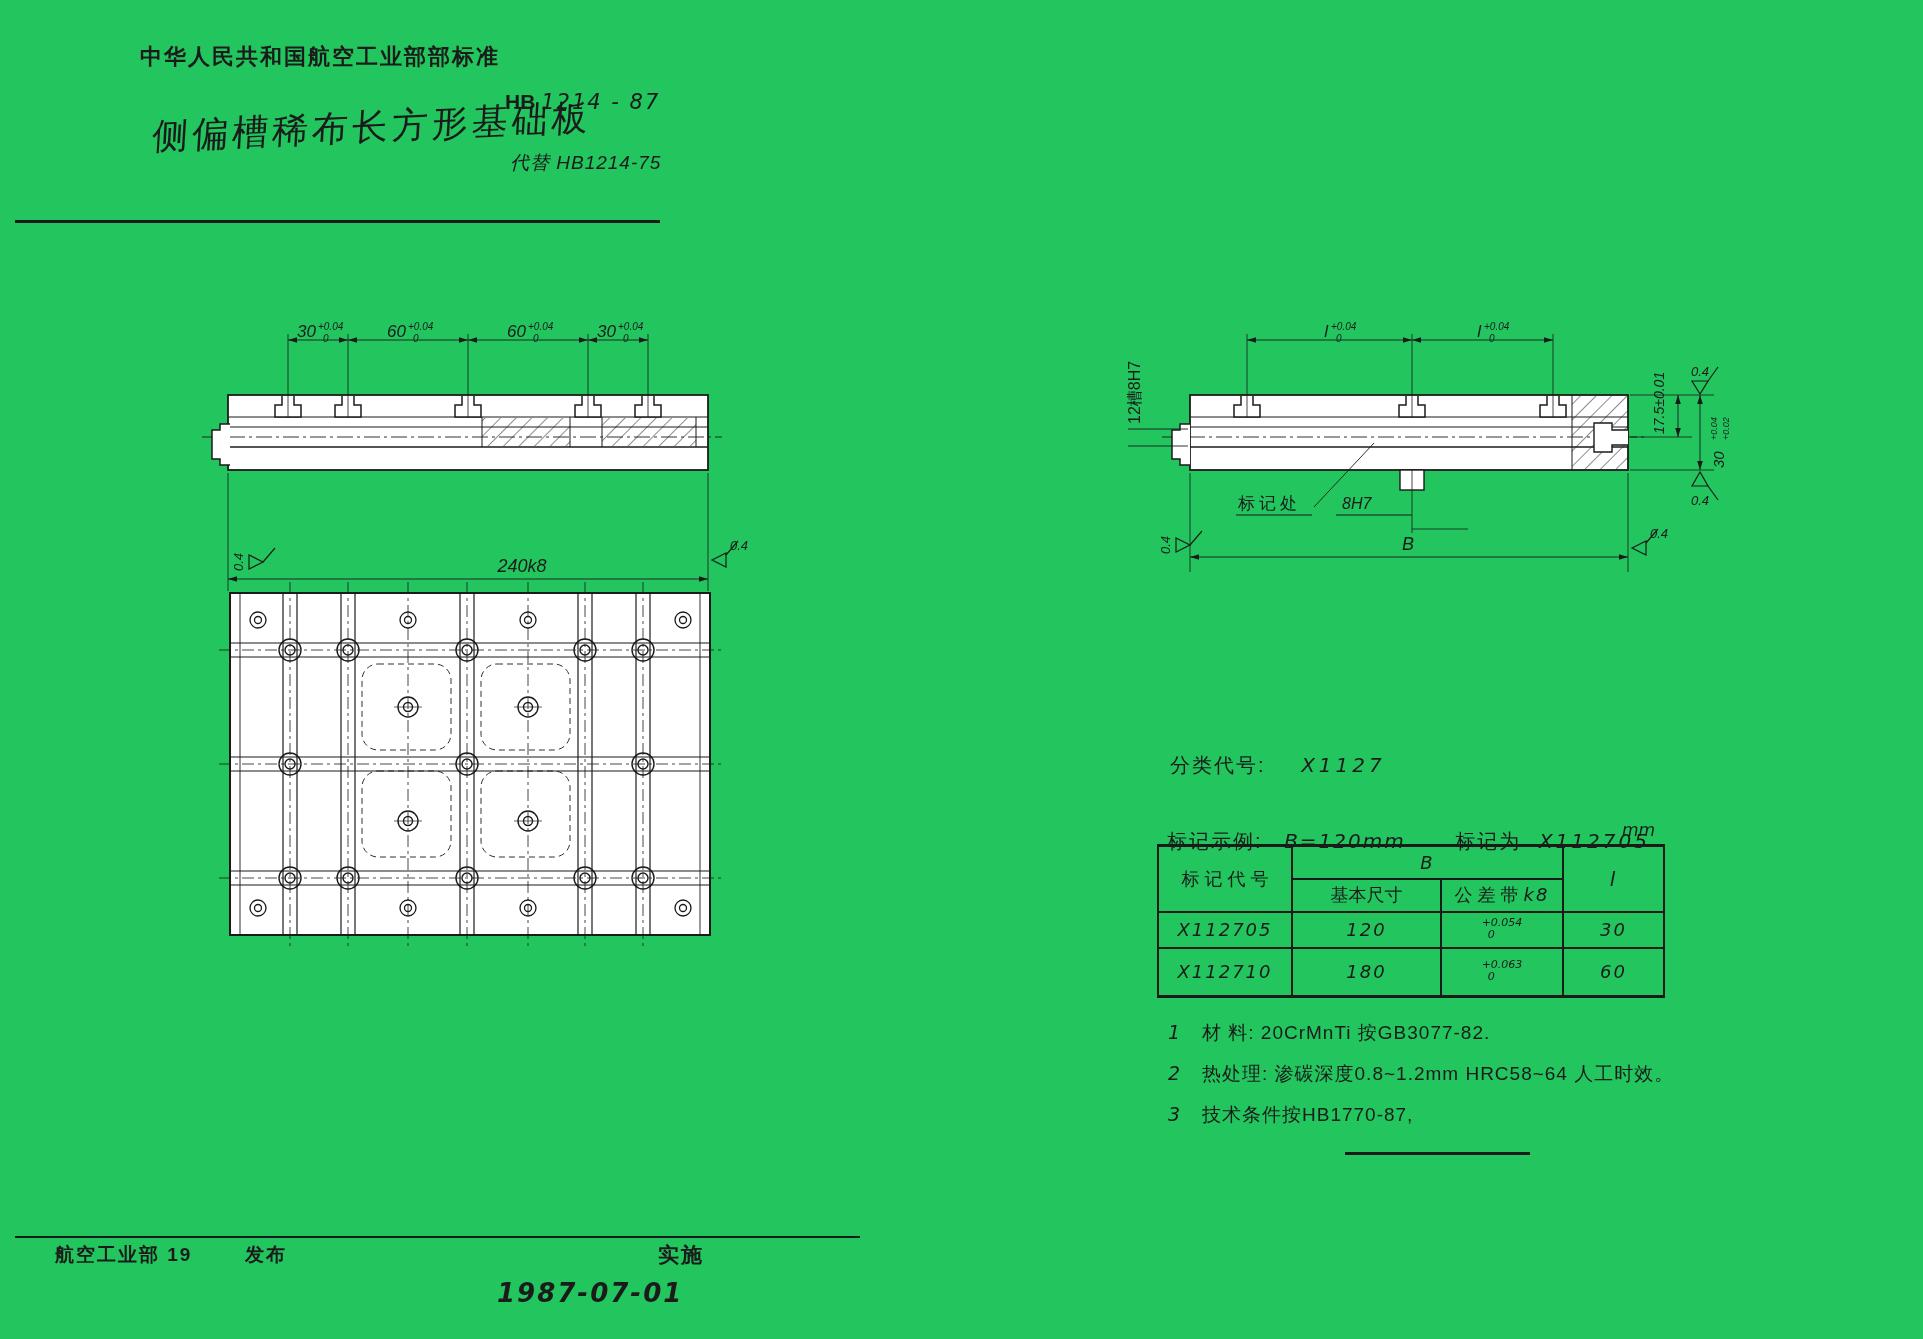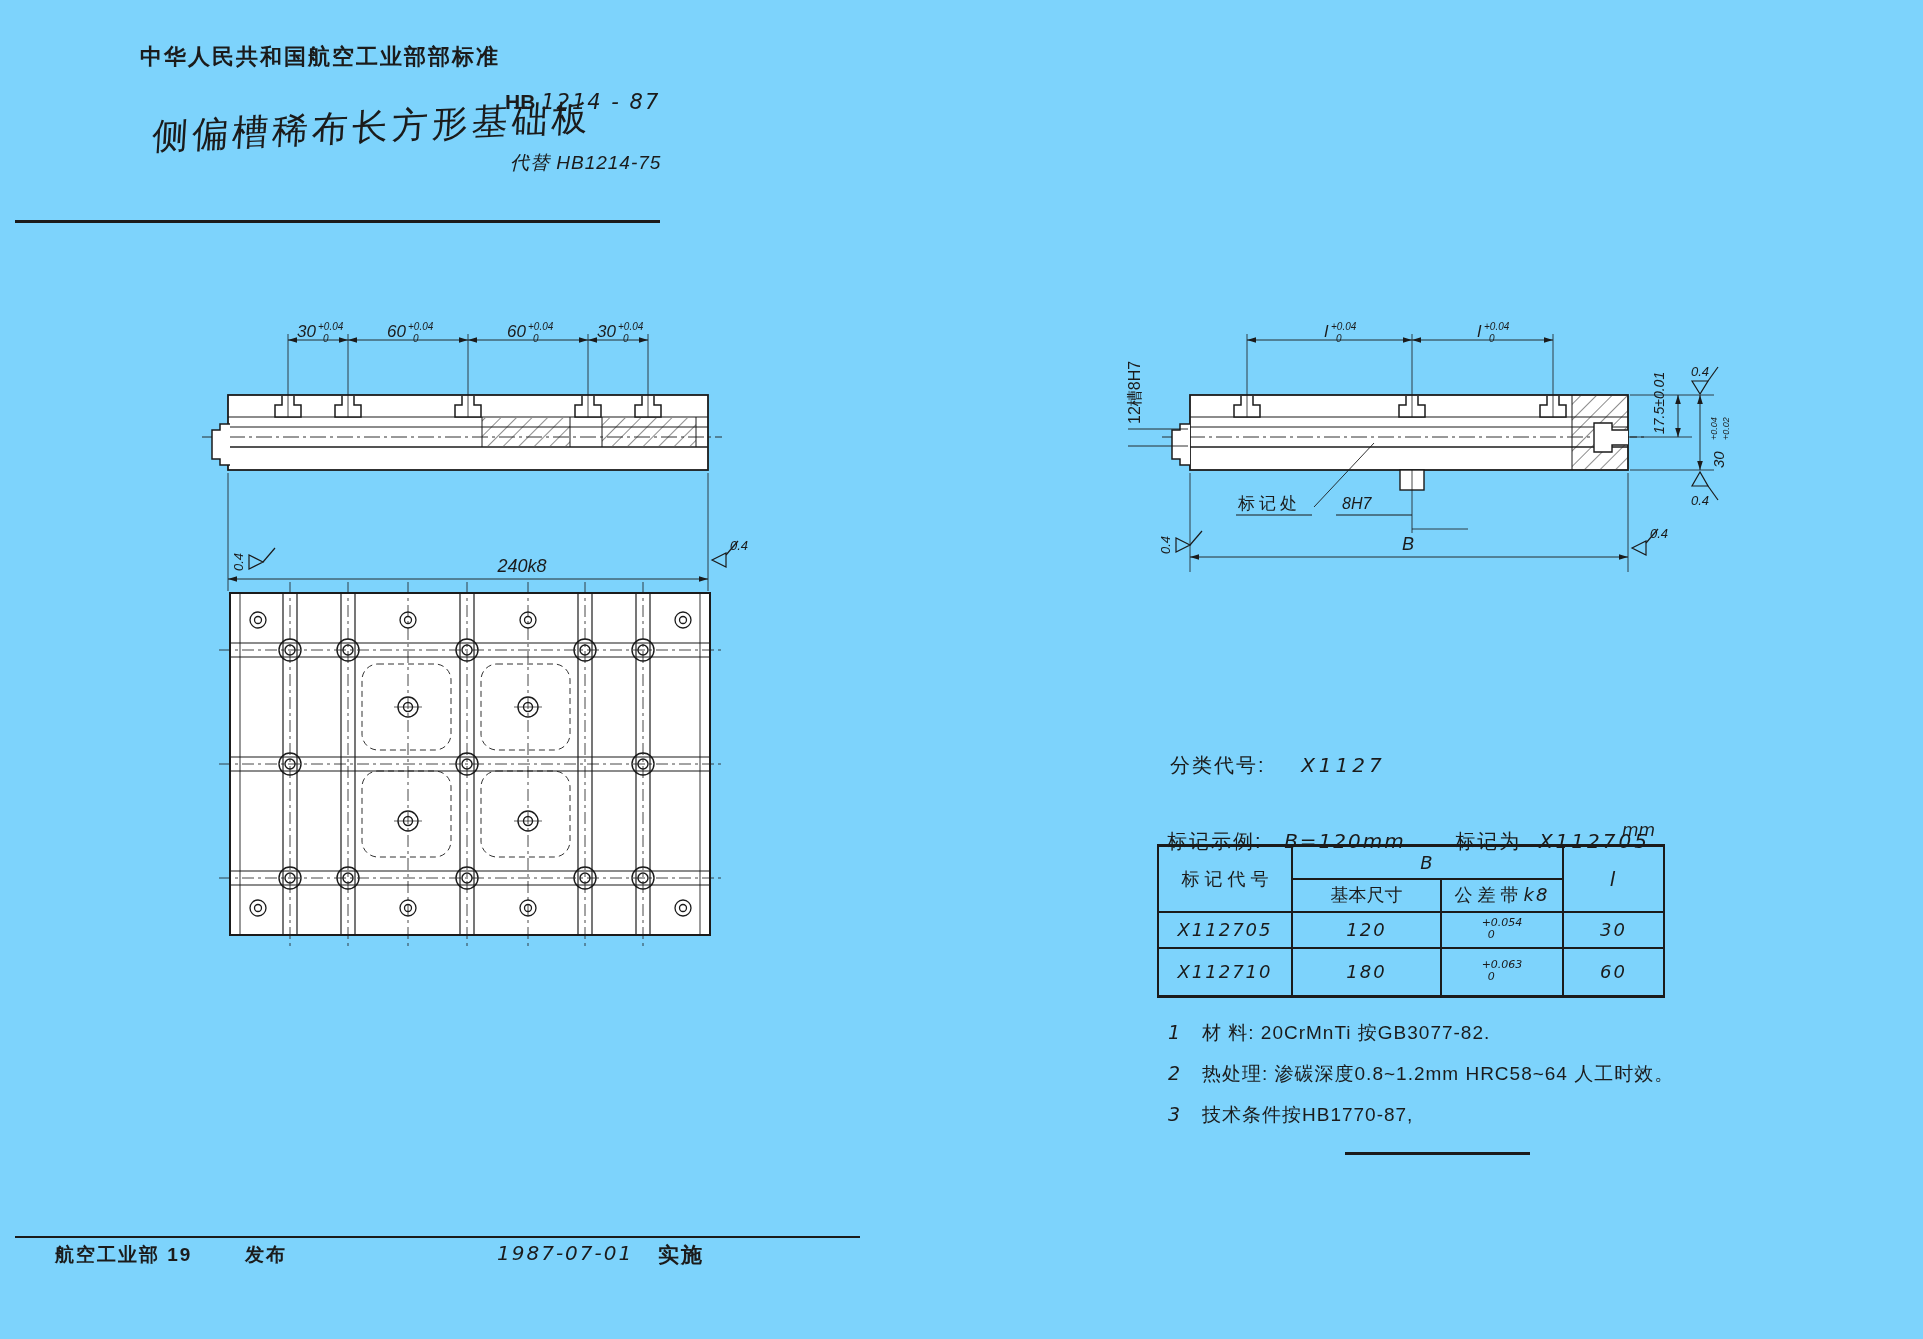--- a/index.html
+++ b/index.html
@@ -1,16 +1,16 @@
 <!DOCTYPE html>
 <html><head>
 <meta charset="utf-8">
 <style>
   html,body{margin:0;padding:0;background:#888;}
-  .page{position:relative;width:1923px;height:1339px;background:#7dd3fc;
+  .page{position:relative;width:1923px;height:1339px;background:#22c55e;
         font-family:"Liberation Sans",sans-serif;color:#1b1b1b;overflow:hidden;}
   .abs{position:absolute;}
   .ital{font-style:italic;font-family:"DejaVu Sans",sans-serif;}
   .ministry{left:140px;top:42px;font-size:22px;font-weight:700;letter-spacing:2px;}
   .doc-title{left:152px;top:103px;font-size:36px;letter-spacing:4px;
              transform:rotate(-2.5deg) skewX(-6deg);font-weight:500;}
   .hb-code{left:505px;top:90px;font-size:21px;}
   .hb-code .num{font-style:italic;font-family:"DejaVu Sans",sans-serif;letter-spacing:2px;}
   .hb-code .pre{font-weight:700;}
   .supersedes{left:510px;top:150px;font-size:19px;font-style:italic;letter-spacing:1px;}
@@ -384,16 +384,16 @@
     <div class="notes-line">
       <span class="notes-num ital">3</span><span>技术条件按HB1770-87,</span>
     </div>
   </div>
 
   <div class="abs rule" style="left:1345px;top:1152px;width:185px;height:2.5px;"></div>
 
   <div class="abs rule" style="left:15px;top:1236px;width:845px;height:2px;"></div>
   <div class="abs footer-txt" style="left:55px;top:1242px;font-weight:700;">航空工业部 19</div>
   <div class="abs footer-txt" style="left:245px;top:1242px;font-weight:700;">发布</div>
-  <div class="abs footer-txt ital" style="left:497px;top:1241px;font-size:20px;">1987-07-01</div>
+  <div class="abs footer-txt ital" style="left:497px;top:1278px;font-size:26px;font-weight:bold;">1987-07-01</div>
   <div class="abs footer-txt" style="left:658px;top:1241px;font-weight:700;font-size:21px;">实施</div>
 
 </div>
 
 </body></html>

